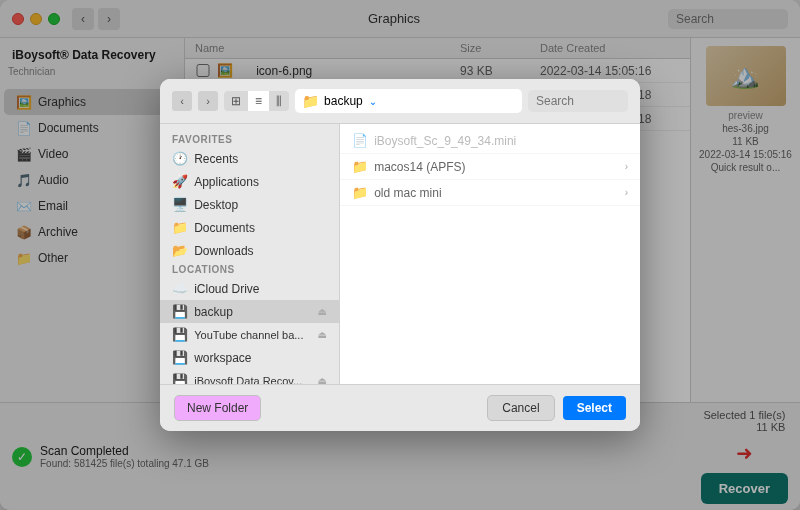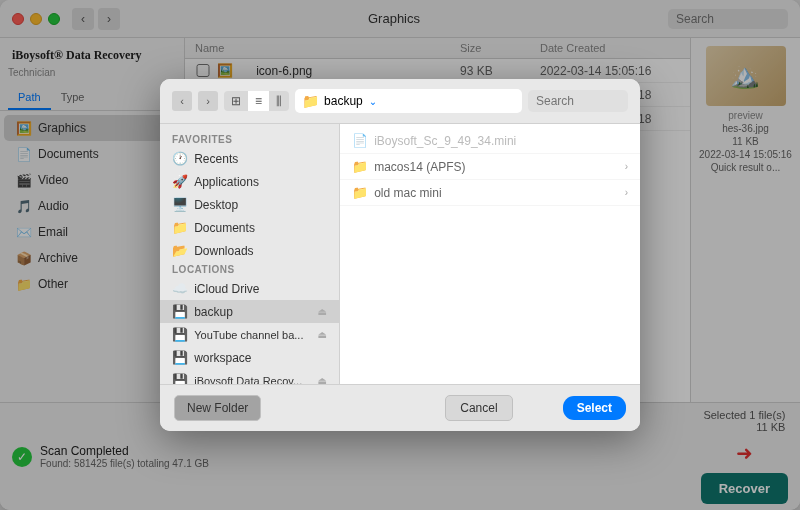--- a/index.html
+++ b/index.html
@@ -97,21 +97,20 @@
       border-right: 1px solid #d0d0d0;
       display: flex;
       flex-direction: column;
       flex-shrink: 0;
     }
     .sidebar-app-title {
       padding: 10px 12px 4px;
       font-size: 12px;
       font-weight: 700;
       color: #222;
-      font-family: Liberation Serif, serif;
     }
     .sidebar-app-subtitle {
       padding: 0 8px 8px;
       font-size: 10px;
       color: #888;
     }
     .sidebar-tabs {
       display: flex;
       border-bottom: 1px solid #d0d0d0;
       padding: 0 8px;
@@ -413,48 +412,47 @@
 
     .dialog-footer {
       display: flex;
       align-items: center;
       padding: 10px 14px;
       background: #e8e8e8;
       border-top: 1px solid #d0d0d0;
       gap: 8px;
     }
     .new-folder-btn {
-      background: #a3a3a3;
+      background: #f0abfc;
       border: 1px solid #c0c0c0;
       border-radius: 5px;
       padding: 5px 12px;
       font-size: 12px;
       cursor: pointer;
       color: #333;
     }
     .dialog-spacer { flex: 1; }
     .cancel-btn {
       background: #d8d8d8;
       border: 1px solid #c0c0c0;
       border-radius: 5px;
       padding: 5px 14px;
       font-size: 12px;
       cursor: pointer;
       color: #333;
     }
     .select-btn {
       background: #007AFF;
       border: none;
-      border-radius: 11px;
+      border-radius: 4px;
       padding: 5px 14px;
       font-size: 12px;
       cursor: pointer;
       color: #fff;
       font-weight: 600;
-      margin-left: 42px;
     }
   </style>
 </head>
 <body>
 
 <div class="app-window">
 
   <div class="title-bar">
     <div class="traffic-lights">
       <div class="traffic-light tl-red"></div>
@@ -467,24 +465,20 @@
     </div>
     <div class="title-bar-title">Graphics</div>
     <input class="title-bar-search" placeholder="Search" style="">
   </div>
 
   <div class="content-area">
 
     <div class="sidebar">
       <div class="sidebar-app-title">iBoysoft® Data Recovery</div>
       <div class="sidebar-app-subtitle">Technician</div>
-      <div class="sidebar-tabs">
-        <div class="sidebar-tab active">Path</div>
-        <div class="sidebar-tab">Type</div>
-      </div>
       <div class="sidebar-items">
         <div class="sidebar-item active">
           <span class="sidebar-item-icon">🖼️</span>
           <span>Graphics</span>
         </div>
         <div class="sidebar-item">
           <span class="sidebar-item-icon">📄</span>
           <span>Documents</span>
         </div>
         <div class="sidebar-item">

